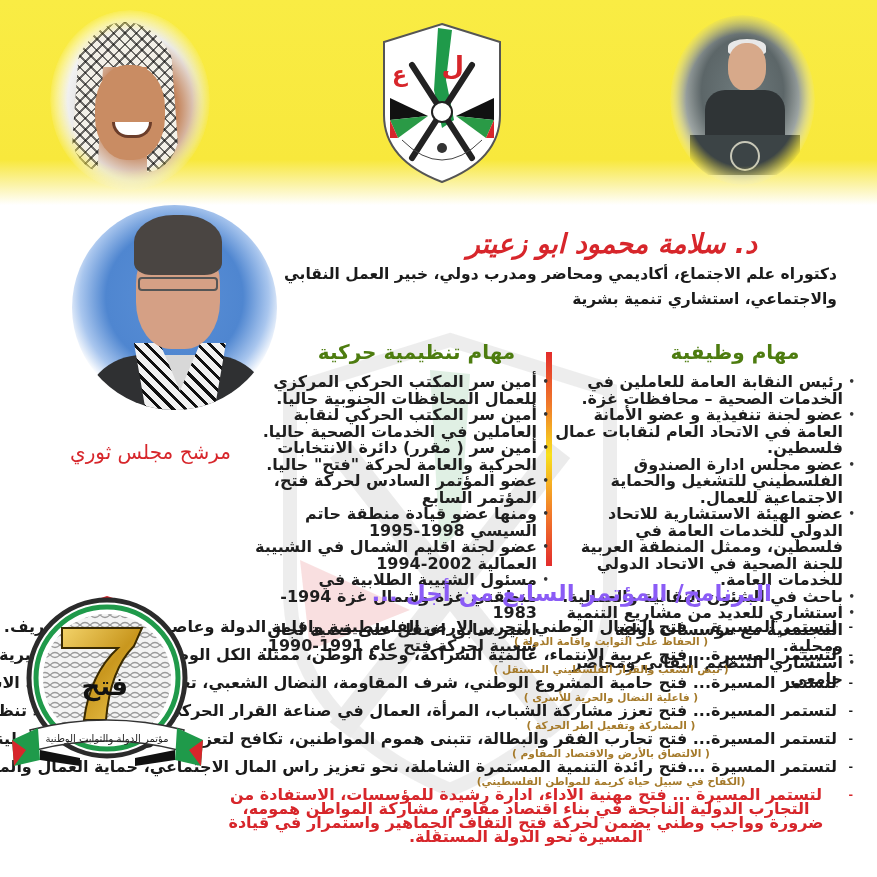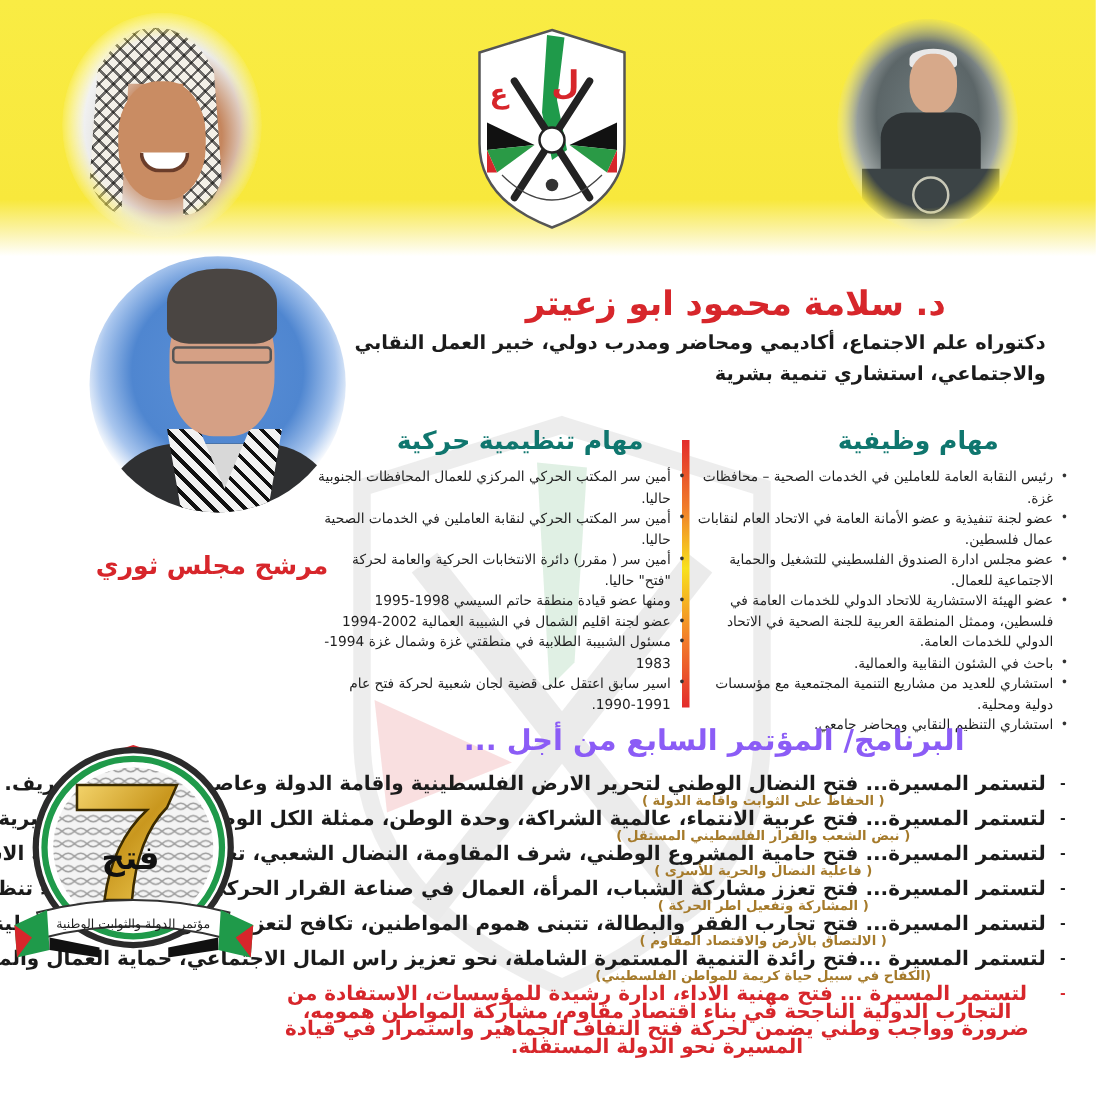--- a/index.html
+++ b/index.html
@@ -78,44 +78,44 @@
   .candidate-photo .glasses { position: absolute; left: 66px; top: 72px; width: 80px; height: 14px; border: 2px solid #555; border-radius: 4px; }
   .candidate-photo .jacket { position: absolute; left: 10px; top: 150px; width: 190px; height: 80px; border-radius: 60px 60px 0 0; background: #2f3032; }
   .candidate-photo .scarf {
     position: absolute; left: 62px; top: 138px; width: 92px; height: 80px;
     background: repeating-linear-gradient(45deg, #111 0 3px, #f2f2f2 3px 9px);
     clip-path: polygon(0 0, 28% 0, 50% 60%, 72% 0, 100% 0, 85% 100%, 15% 100%);
   }
   .candidate-photo .shirt { position: absolute; left: 88px; top: 150px; width: 40px; height: 70px; background: #d8d8d8; clip-path: polygon(0 0,100% 0,50% 100%); }
 
   .council-label {
-    position: absolute; left: 70px; top: 440px; width: 200px; text-align: center;
-    color: #d7262b; font-size: 20px; font-weight: bold;
+    position: absolute; left: 70px; top: 440px; width: 200px; text-align: left;
+    color: #d7262b; font-size: 20px; font-weight: normal;
   }
 
   .name-title {
     position: absolute; right: 120px; top: 228px;
-    color: #d7262b; font-size: 27px; font-weight: bold; white-space: nowrap;
+    color: #d7262b; font-size: 27px; font-weight: bold; white-space: nowrap; font-style: italic;
   }
   .subtitle {
     position: absolute; right: 40px; top: 262px; width: 560px;
     font-size: 15.5px; font-weight: bold; line-height: 25px; color: #1b1b1b; text-align: right;
   }
 
   
   .watermark {
     position: absolute; left: 270px; top: 330px; width: 360px; height: 470px; opacity: .14; pointer-events: none;
   }
 
   
   .col { position: absolute; top: 340px; }
-  .col h2 { color: #0f766e; font-size: 20px; font-weight: bold; text-align: center; margin-bottom: 10px; }
+  .col h2 { color: #4d7c0f; font-size: 20px; font-weight: bold; text-align: center; margin-bottom: 10px; }
   .col ul { list-style: none; }
   .col li {
-    position: relative; font-size: 11px; line-height: 16.5px; padding-right: 12px; color: #1f1f1f; font-weight: normal;
+    position: relative; font-size: 16px; line-height: 16.5px; padding-right: 12px; color: #1f1f1f; font-weight: bold;
   }
   .col li::before {
     content: "•"; position: absolute; right: 0; top: 0; font-size: 10px; color: #333;
   }
   .col-job { right: 22px; width: 300px; }
   .col-job h2 { padding-left: 60px; }
   .col-org { right: 328px; width: 295px; }
   .col-org h2 { padding-left: 30px; }
 
   .divider-bar {
@@ -214,20 +214,21 @@
 </div>
 
 <div class="divider-bar"></div>
 
 <div class="col col-org">
   <h2>مهام تنظيمية حركية</h2>
   <ul>
     <li>أمين سر المكتب الحركي المركزي للعمال المحافظات الجنوبية حاليا.</li>
     <li>أمين سر المكتب الحركي لنقابة العاملين في الخدمات الصحية حاليا.</li>
     <li>أمين سر ( مقرر) دائرة الانتخابات الحركية والعامة لحركة "فتح" حاليا.</li>
+    <li>عضو المؤتمر السادس لحركة فتح، المؤتمر السابع</li>
     <li>ومنها عضو قيادة منطقة حاتم السيسي 1998-1995</li>
     <li>عضو لجنة اقليم الشمال في الشبيبة العمالية 2002-1994</li>
     <li>مسئول الشبيبة الطلابية في منطقتي غزة وشمال غزة 1994-1983</li>
     <li>اسير سابق اعتقل على قضية لجان شعبية لحركة فتح عام 1991-1990.</li>
   </ul>
 </div>
 
 <div class="program-title">البرنامج/ المؤتمر السابع من أجل ...</div>
 
 <ul class="program">

